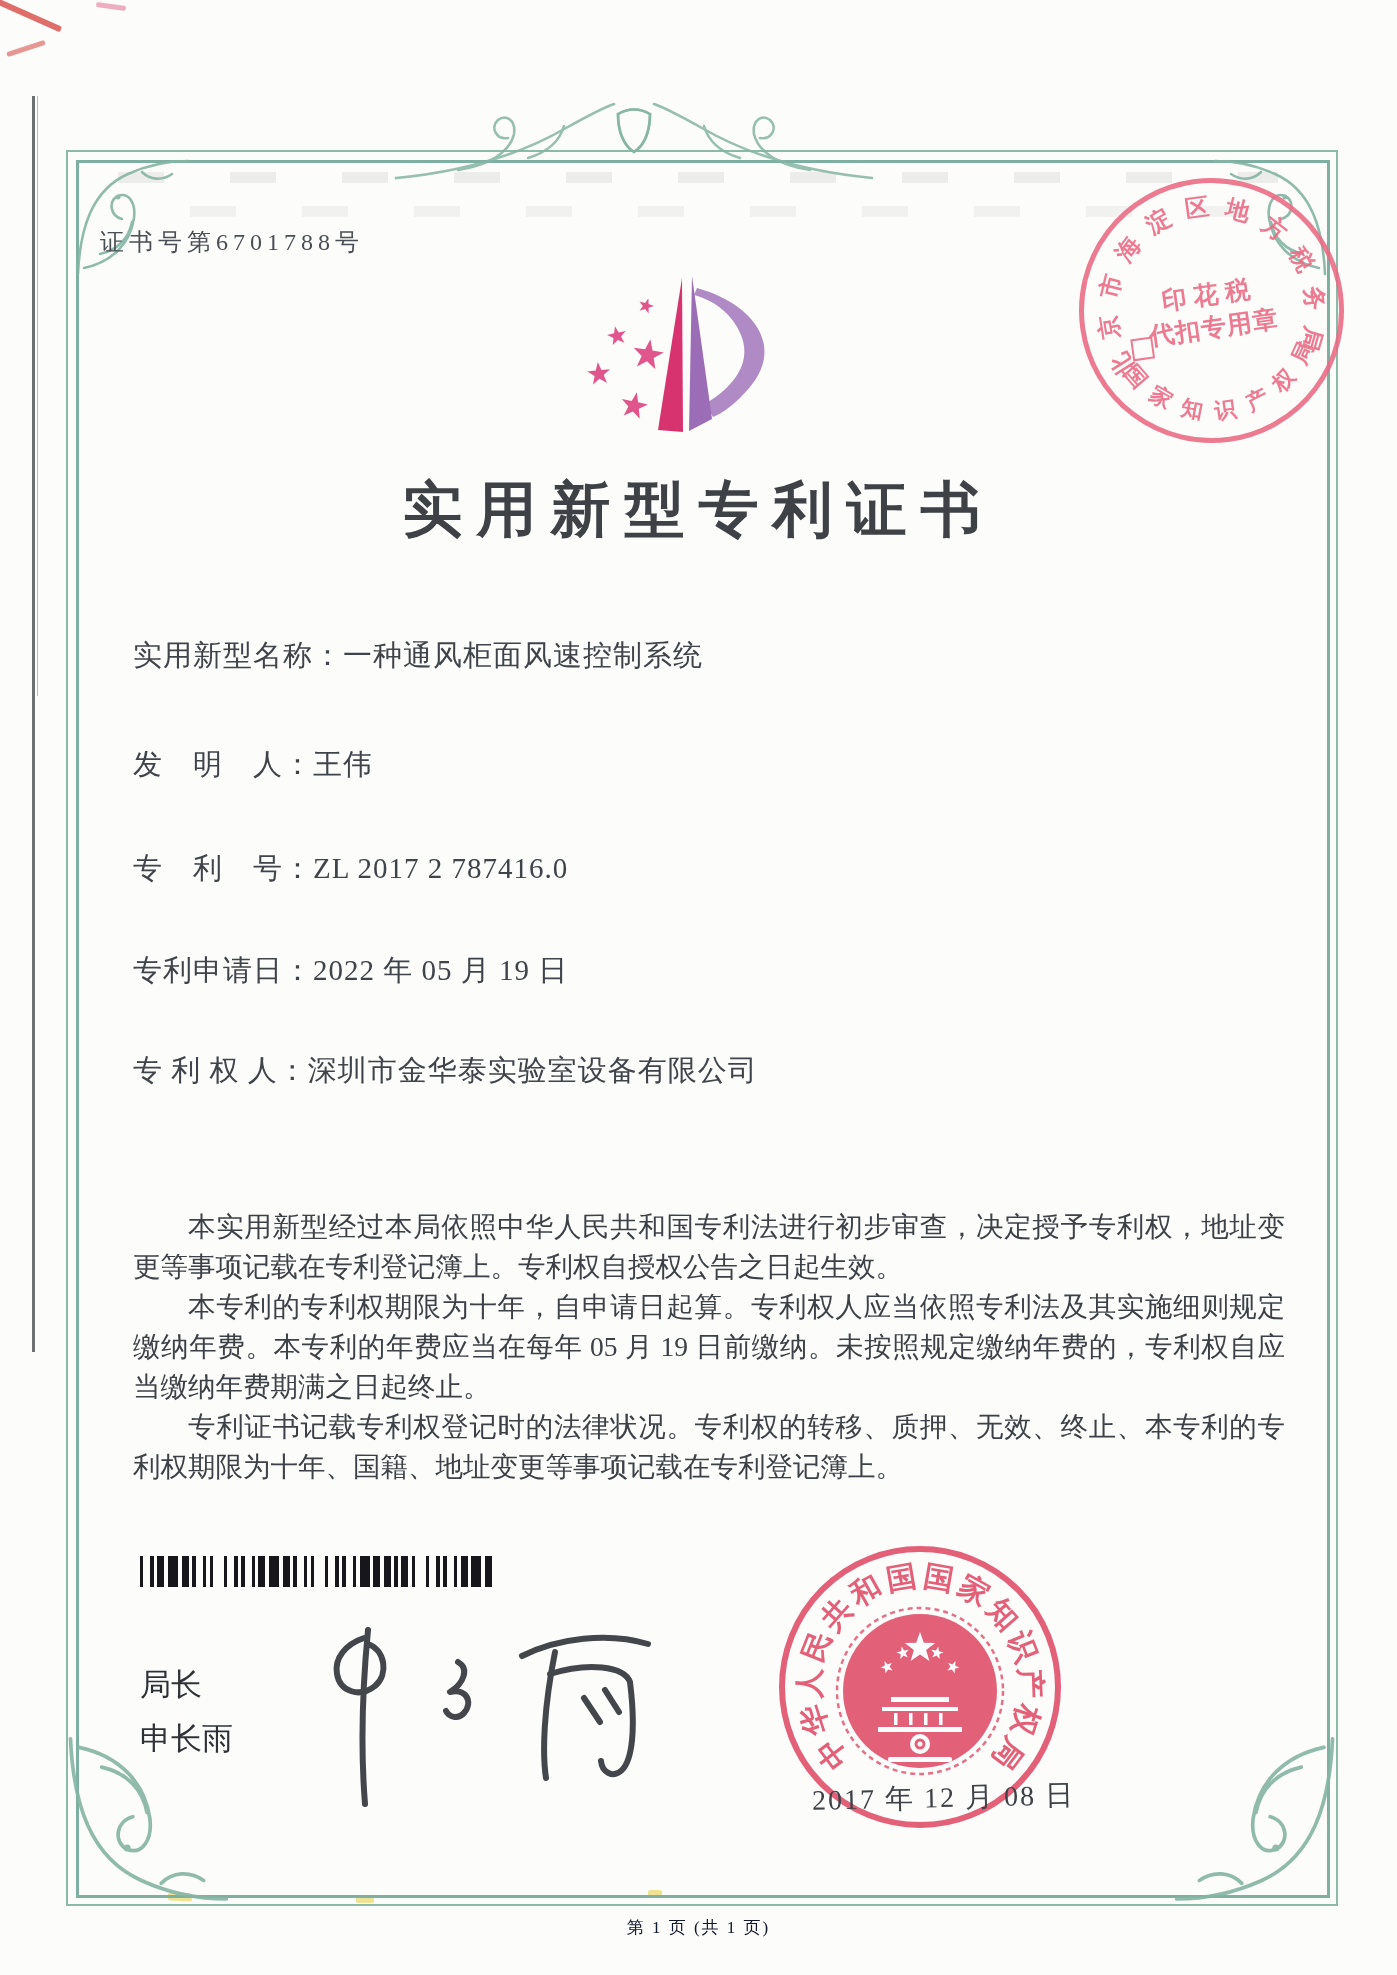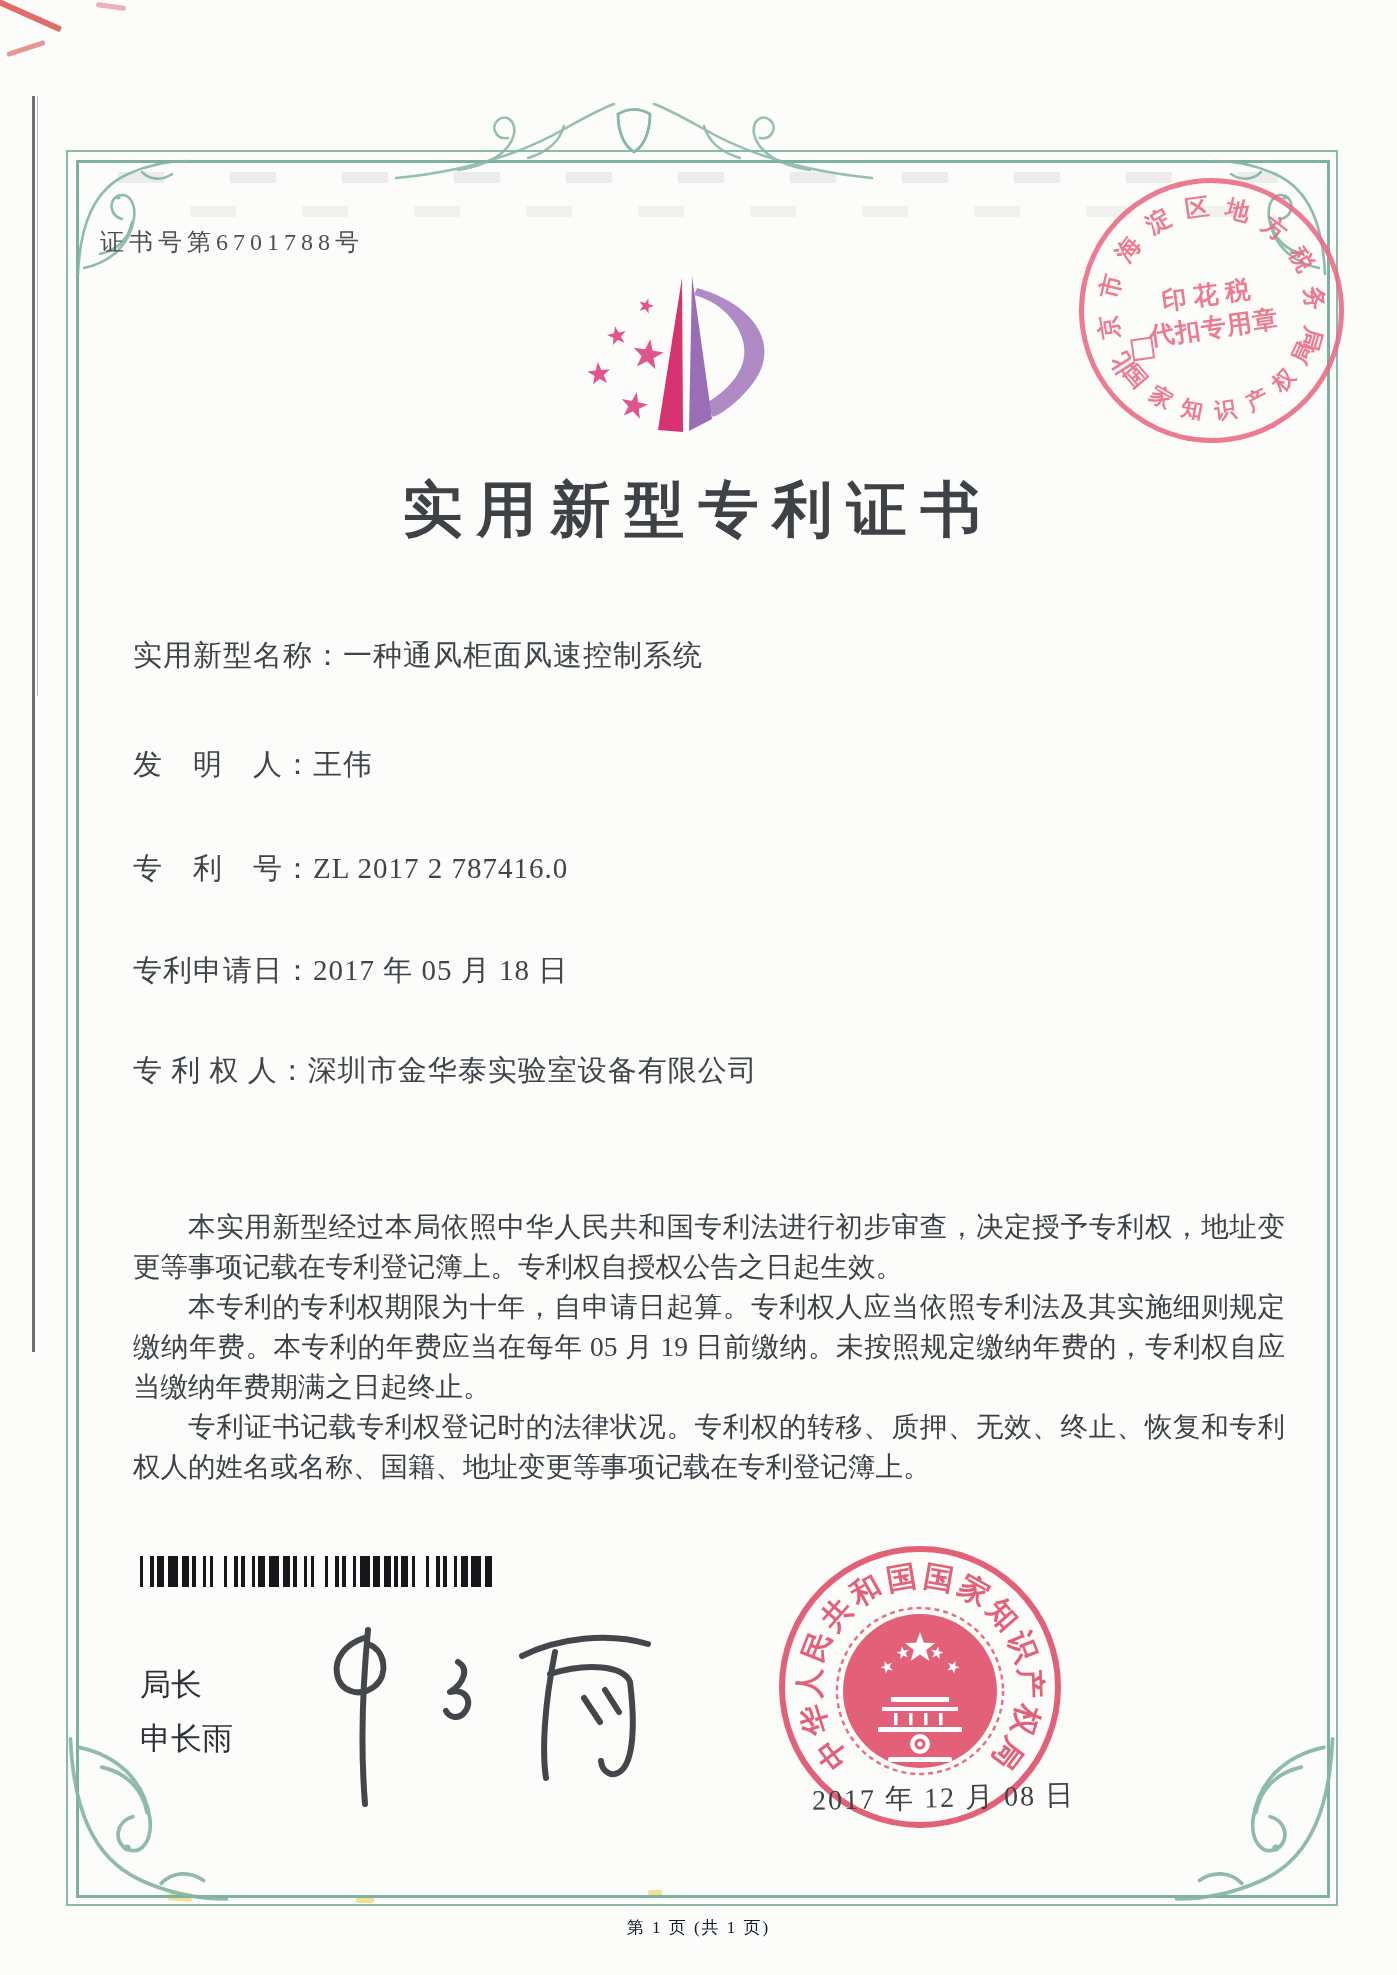--- a/index.html
+++ b/index.html
@@ -166,27 +166,27 @@
         <text x="209.1" y="226.3" font-size="22" font-weight="700" font-family="&quot;Liberation Serif&quot;,&quot;DejaVu Serif&quot;,serif" fill="#ea6a84" text-anchor="middle" dy="0.35em" transform="rotate(-38.0 209.1 226.3)">权</text>
         <text x="231.4" y="202.0" font-size="22" font-weight="700" font-family="&quot;Liberation Serif&quot;,&quot;DejaVu Serif&quot;,serif" fill="#ea6a84" text-anchor="middle" dy="0.35em" transform="rotate(-57.0 231.4 202.0)">局</text>
       </g>
   </svg>
 
   <h1 class="title">实用新型专利证书</h1>
 
   <div class="field f0">实用新型名称：一种通风柜面风速控制系统</div>
   <div class="field f1">发　明　人：王伟</div>
   <div class="field f2">专　利　号：ZL 2017 2 787416.0</div>
-  <div class="field f3">专利申请日：2017 年 05 月 18 日</div>
+  <div class="field f3">专利申请日：2022 年 05 月 19 日</div>
   <div class="field f4">专 利 权 人：深圳市金华泰实验室设备有限公司</div>
 
   <div class="paras">
     <p>本实用新型经过本局依照中华人民共和国专利法进行初步审查，决定授予专利权，地址变更等事项记载在专利登记簿上。专利权自授权公告之日起生效。</p>
     <p>本专利的专利权期限为十年，自申请日起算。专利权人应当依照专利法及其实施细则规定缴纳年费。本专利的年费应当在每年 05 月 19 日前缴纳。未按照规定缴纳年费的，专利权自应当缴纳年费期满之日起终止。</p>
-    <p>专利证书记载专利权登记时的法律状况。专利权的转移、质押、无效、终止、恢复和专利权人的姓名或名称、国籍、地址变更等事项记载在专利登记簿上。</p>
+    <p>专利证书记载专利权登记时的法律状况。专利权的转移、质押、无效、终止、本专利的专利权期限为十年、国籍、地址变更等事项记载在专利登记簿上。</p>
   </div>
 
   <div class="barcode" id="barcode">
       <div class="bc-bar" style="width: 3.49px;"></div>
       <div class="bc-gap" style="width: 6.97px;"></div>
       <div class="bc-bar" style="width: 3.49px;"></div>
       <div class="bc-gap" style="width: 3.49px;"></div>
       <div class="bc-bar" style="width: 6.97px;"></div>
       <div class="bc-gap" style="width: 3.49px;"></div>
       <div class="bc-bar" style="width: 10.46px;"></div>

